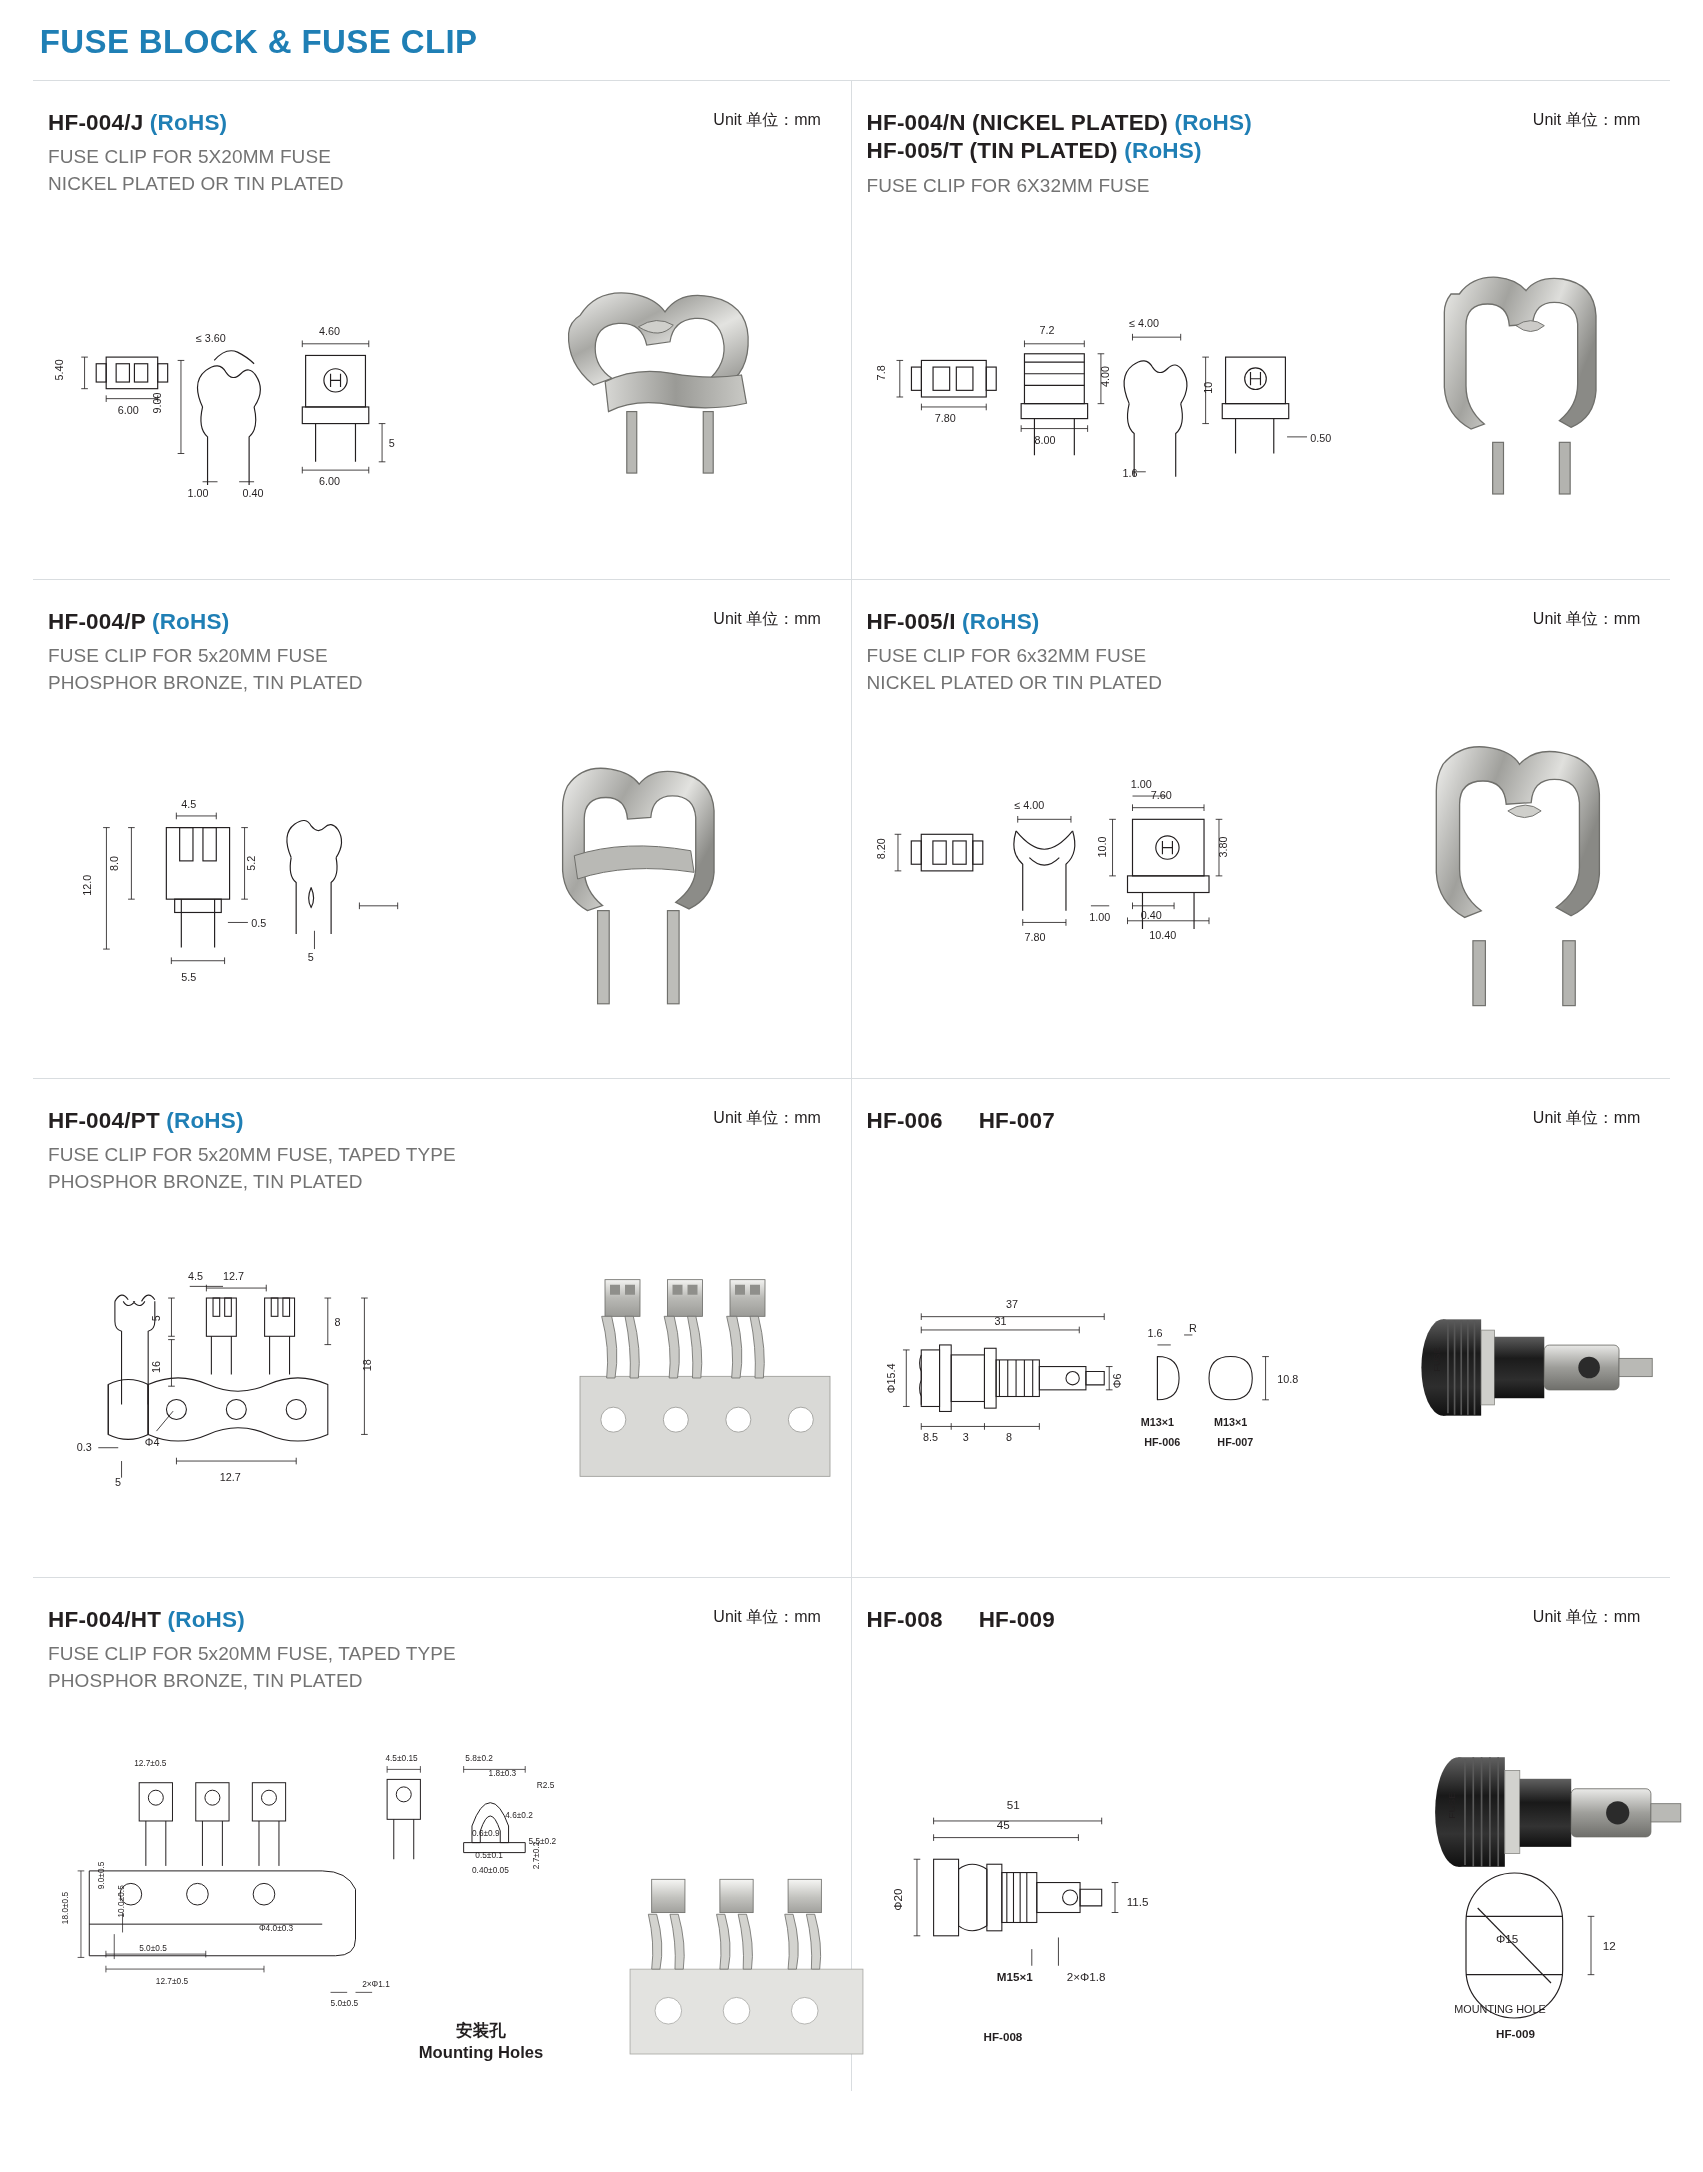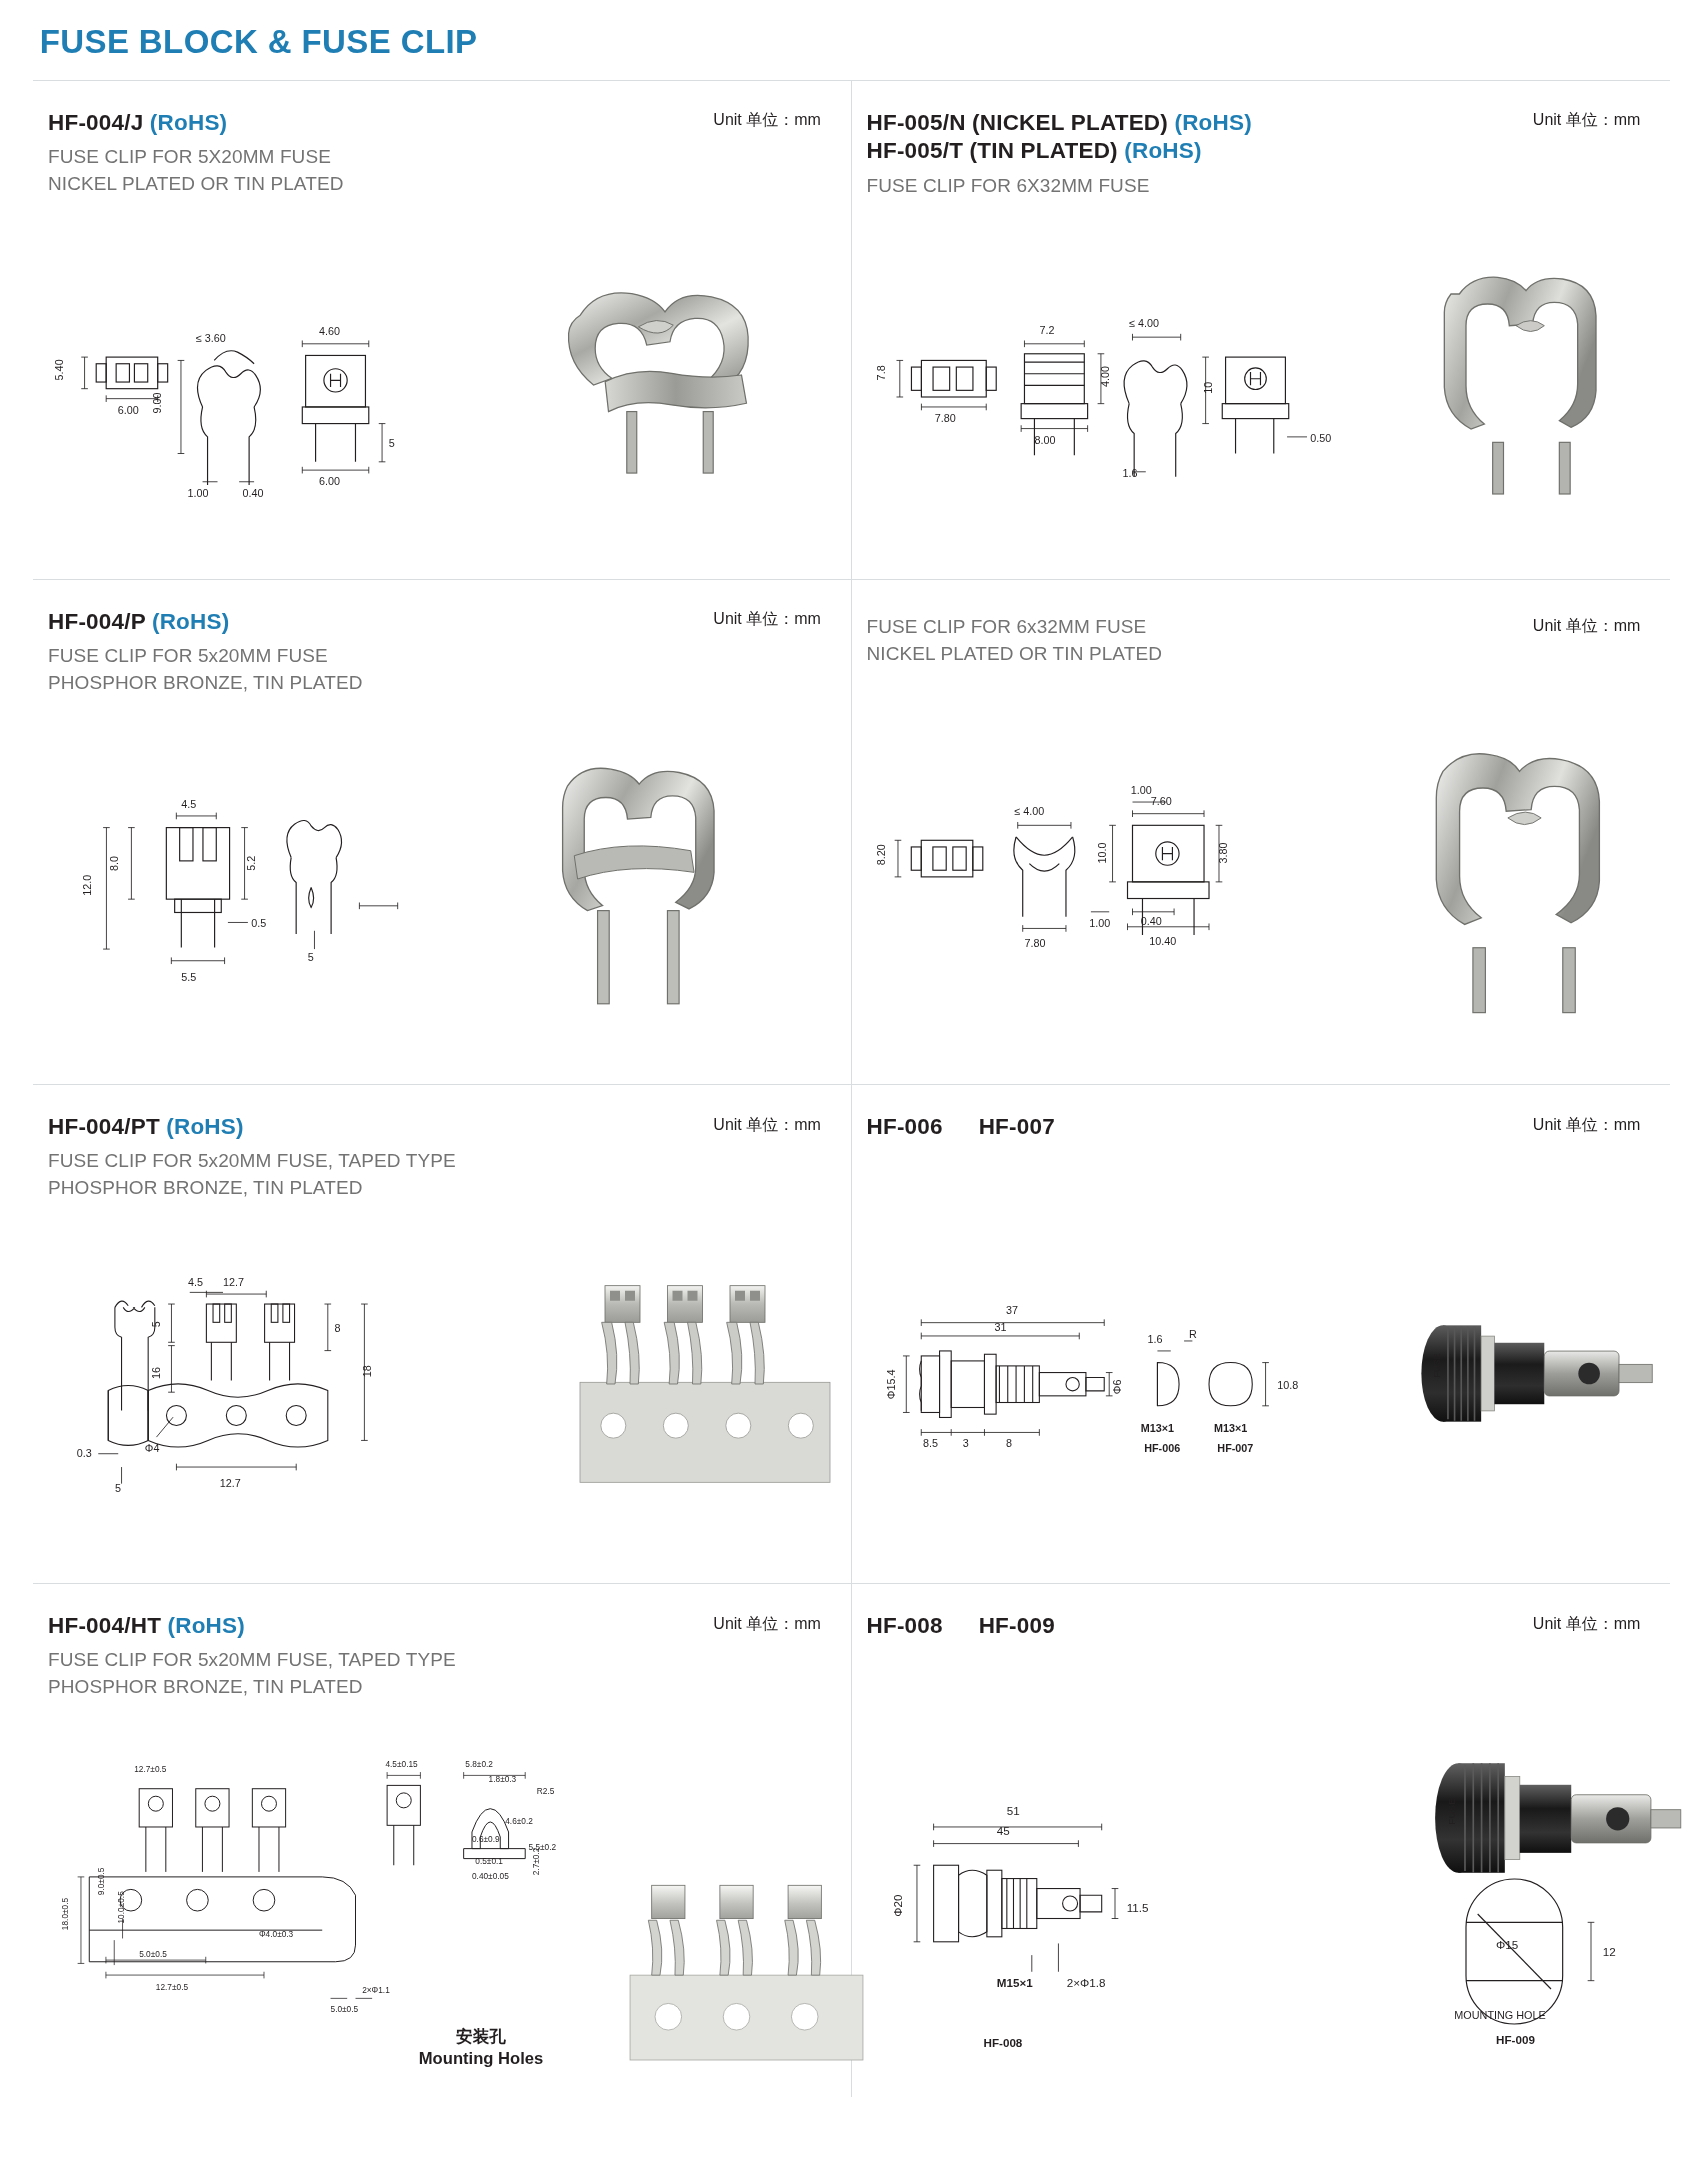--- a/index.html
+++ b/index.html
@@ -174,21 +174,21 @@
             <path d="M110 84 q22 -14 42 -2 q-16 18 -42 2z" fill="#cfcfcb" stroke="#6f6f6b" stroke-width="1.2"></path>
           </svg>
         </div>
       </div>
     </div>
 
     <div class="cell">
       <div class="cell-head">
         <div class="unit">Unit 单位：mm</div>
         <div class="model-line">
-          <span>HF-005/N (NICKEL PLATED)</span>
+          <span>HF-004/N (NICKEL PLATED)</span>
           <span class="rohs">(RoHS)</span>
         </div>
         <div class="model-line">
           <span>HF-005/T (TIN PLATED)</span>
           <span class="rohs">(RoHS)</span>
         </div>
         <div class="desc">
           <div>FUSE CLIP FOR 6X32MM FUSE</div>
         </div>
       </div>
@@ -323,20 +323,24 @@
             <rect x="80" y="206" width="14" height="112" fill="#bdbdb9" stroke="#6f6f6b" stroke-width="1.4"></rect>
             <rect x="164" y="206" width="14" height="112" fill="#bdbdb9" stroke="#6f6f6b" stroke-width="1.4"></rect>
           </svg>
         </div>
       </div>
     </div>
 
     <div class="cell">
       <div class="cell-head">
         <div class="unit">Unit 单位：mm</div>
+        <div class="model-line">
+          <span>HF-005/I</span>
+          <span class="rohs">(RoHS)</span>
+        </div>
         <div class="desc">
           <div>FUSE CLIP FOR 6x32MM FUSE</div>
           <div>NICKEL PLATED OR TIN PLATED</div>
         </div>
       </div>
 
       <div class="figure-area">
         <svg class="dwg" style="left:16.6px; top:58px;" width="499" height="233" viewBox="0 0 600 280">
           <g fill="none" stroke="#231f20" stroke-width="1.4">
             <rect x="46" y="64" width="62" height="44"></rect>

